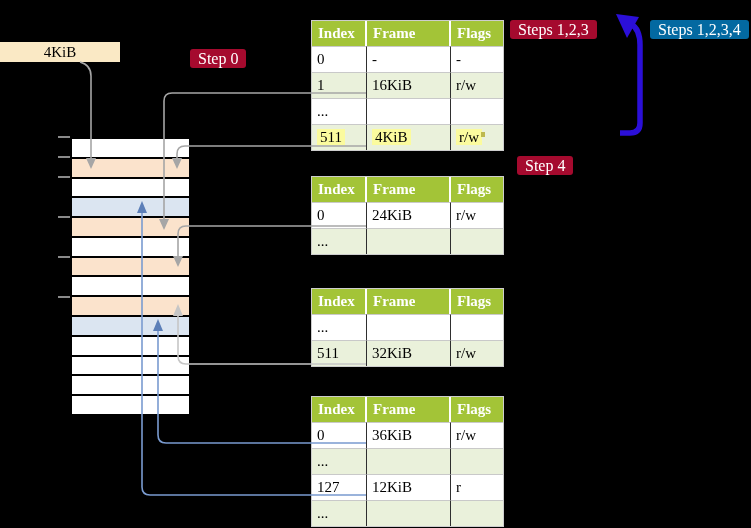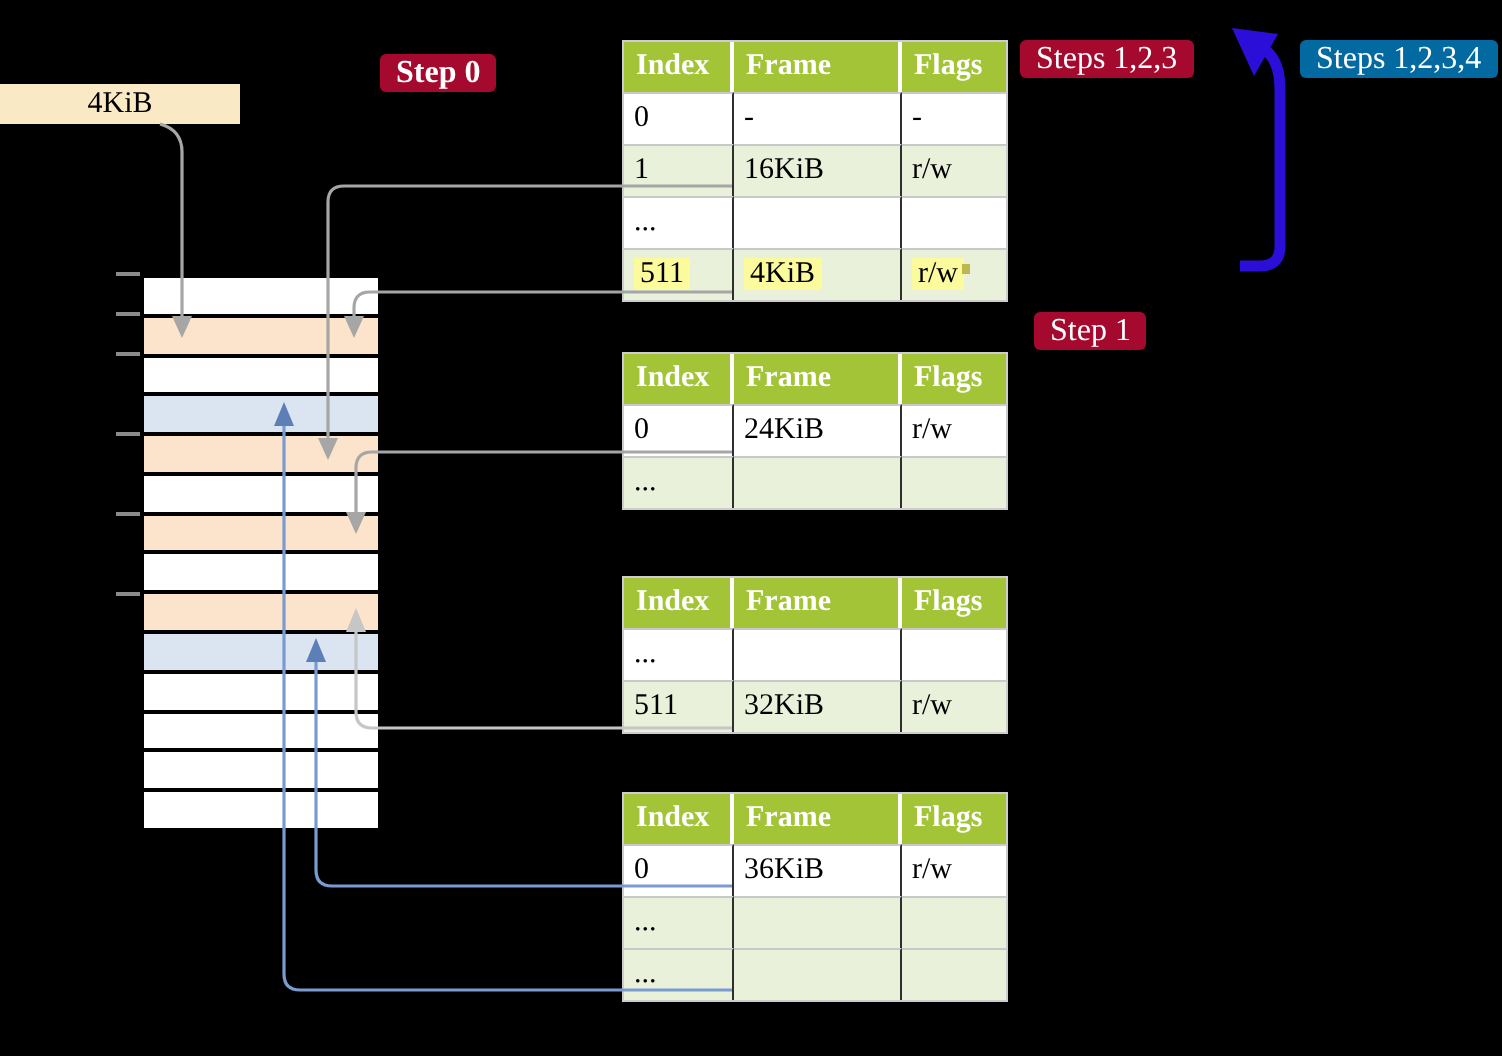--- a/index.html
+++ b/index.html
@@ -12,21 +12,21 @@
     position:absolute;left:0;top:42px;width:120px;height:20px;
     background:#FAE9C5;color:#000;font-size:15px;line-height:20px;text-align:center;
   }
   
   .badge{
     position:absolute;color:#fff;font-size:16px;line-height:17px;
     padding:1px 8px;border-radius:3px;white-space:nowrap;
   }
   .badge.red{background:#A50A2E;}
   .badge.blue{background:#0369a1;}
-  .badge.step0{left:190px;top:27px;font-weight:bold;}
+  .badge.step0{left:190px;top:49px;}
   .badge.steps123{left:510px;top:20px;}
   .badge.steps1234{left:650px;top:20px;}
   .badge.step4{left:517px;top:156px;}
   
   .memcol{
     position:absolute;left:70px;top:137px;width:121px;height:279px;
     background:#000;display:flex;flex-direction:column;gap:2px;padding:2px;box-sizing:border-box;
   }
   .mrow{flex:1;}
   .mrow.white{background:#FFFFFF;}
@@ -64,21 +64,21 @@
 </head>
 <body>
 
 <div class="stage">
 
   <div class="frame-label">4KiB</div>
 
   <div class="badge red step0">Step 0</div>
   <div class="badge red steps123">Steps 1,2,3</div>
   <div class="badge blue steps1234">Steps 1,2,3,4</div>
-  <div class="badge red step4">Step 1</div>
+  <div class="badge red step4">Step 4</div>
 
   <div class="memcol">
       <div class="mrow white"></div>
       <div class="mrow orange"></div>
       <div class="mrow white"></div>
       <div class="mrow blue"></div>
       <div class="mrow orange"></div>
       <div class="mrow white"></div>
       <div class="mrow orange"></div>
       <div class="mrow white"></div>
@@ -174,20 +174,25 @@
       <tbody>
         <tr>
           <td>0</td>
           <td>36KiB</td>
           <td>r/w</td>
         </tr>
         <tr class="shade">
           <td>...</td>
           <td></td>
           <td></td>
+        </tr>
+        <tr>
+          <td>127</td>
+          <td>12KiB</td>
+          <td>r</td>
         </tr>
         <tr class="shade">
           <td>...</td>
           <td></td>
           <td></td>
         </tr>
       </tbody>
     </table>
 
   <div class="artifact"></div>

